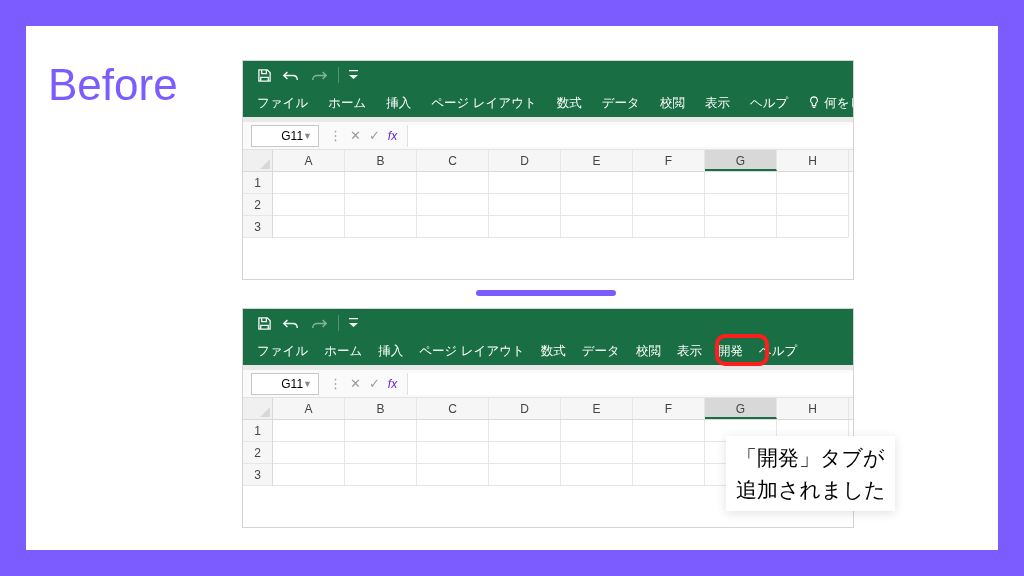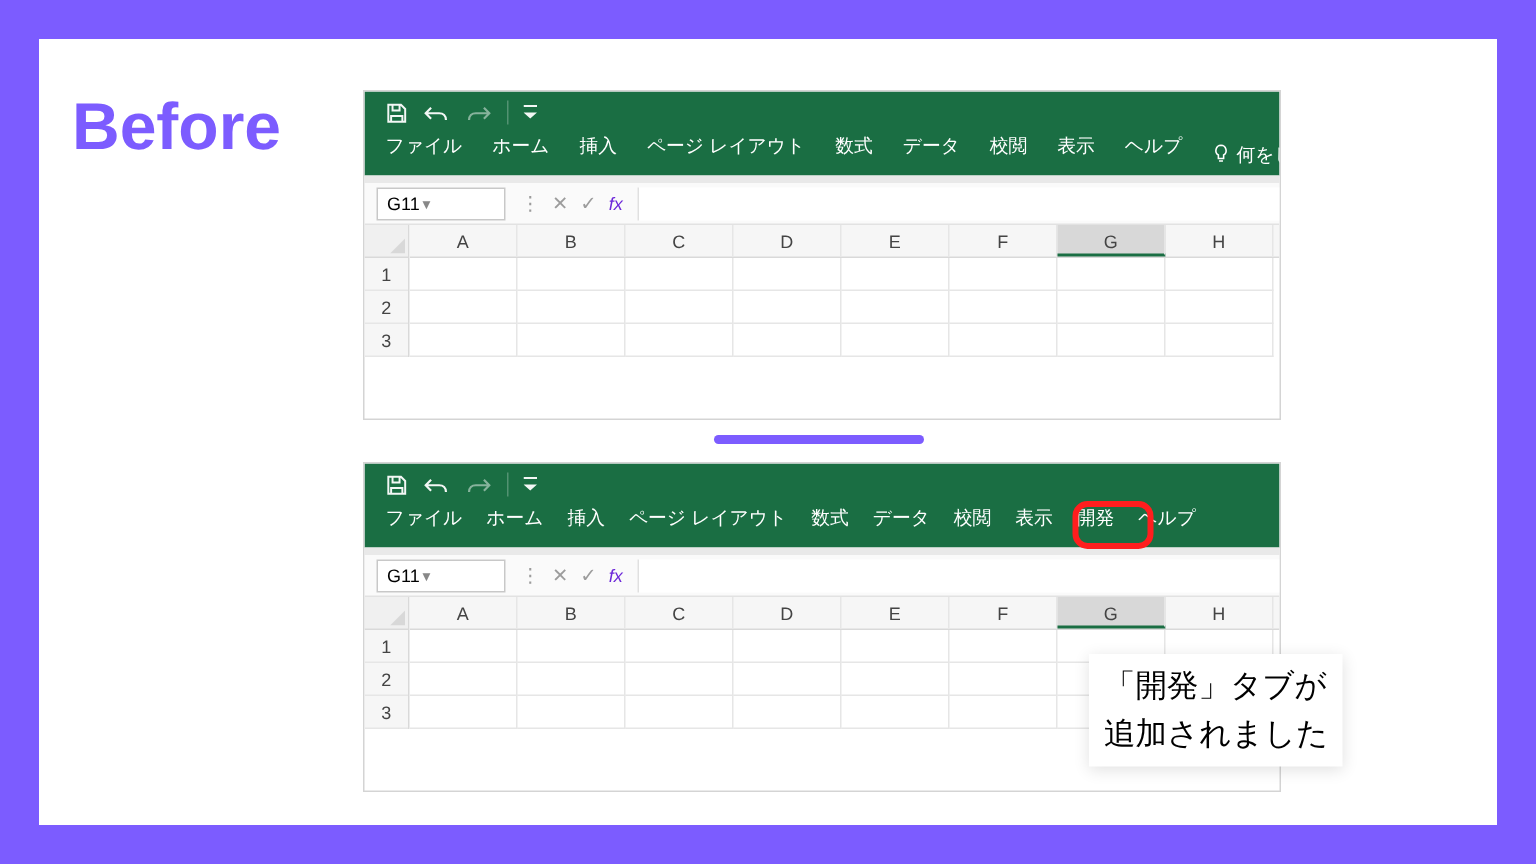--- a/index.html
+++ b/index.html
@@ -4,41 +4,41 @@
   <style>
     * { box-sizing: border-box; margin: 0; padding: 0; }
     body { width: 1024px; height: 576px; overflow: hidden; font-family: "Meiryo", sans-serif; }
     .frame { width: 1024px; height: 576px; background: #7c5cff; padding: 26px; }
     .card { width: 100%; height: 100%; background: #fff; position: relative; }
 
     .label-before, .label-after {
       position: absolute; left: 22px;
       color: #7c5cff; font-size: 44px; font-weight: 400;
     }
-    .label-before { top: 34px; font-weight: bold; }
+    .label-before { top: 34px; }
     .label-after  { top: 292px; }
 
     .shot {
       position: absolute; left: 216px; width: 612px;
       border: 1px solid #d4d4d4; background: #fff; overflow: hidden;
     }
     .shot-before { top: 34px; height: 220px; }
     .shot-after  { top: 282px; height: 220px; }
 
     .ribbon { background: #1a6e43; color: #fff; }
     .qat { height: 28px; display: flex; align-items: center; gap: 10px; padding: 0 14px; font-size: 13px; }
     .qat .icon { opacity: .95; display: inline-flex; }
     .qat .sep { width: 1px; height: 16px; background: rgba(255,255,255,.25); }
-    .tabs { height: 28px; display: flex; gap: 20px; padding: 0 14px; font-size: 12.5px; white-space: nowrap; }
+    .tabs { height: 28px; display: flex; align-items: center; gap: 20px; padding: 0 14px; font-size: 12.5px; white-space: nowrap; }
     .tabs .tab { color: #fff; cursor: default; }
     .tabs .bulb { display:inline-flex; align-items:center; margin-left:auto; gap:4px; }
     .ribbon-bar { height: 5px; background: #e9e9e9; }
 
     .fbar { height: 28px; display: flex; align-items: center; border-bottom: 1px solid #e2e2e2; background: #fafafa; }
-    .namebox { width: 86px; height: 22px; margin-left: 8px; border: 1px solid #c8c8c8; background: #fff; display: flex; align-items: center; justify-content: flex-start; padding: 0 6px; font-size: 12px; }
+    .namebox { width: 68px; height: 22px; margin-left: 8px; border: 1px solid #c8c8c8; background: #fff; display: flex; align-items: center; justify-content: flex-end; padding: 0 6px; font-size: 12px; }
     .namebox .dd { font-size: 9px; color: #888; }
     .fbox-icons { display: flex; align-items: center; gap: 8px; padding: 0 10px; color: #9c9c9c; font-size: 13px; }
     .fbox-icons .fx { font-style: italic; font-size: 12px; color: #6d28d9; }
     .finput { flex: 1; height: 22px; border-left: 1px solid #e0e0e0; background: #fff; }
 
     .grid { display: flex; }
     .gutter { width: 30px; border-right: 1px solid #d9d9d9; }
     .gutter .corner { height: 22px; background: #f0f0f0; border-bottom: 1px solid #d9d9d9; display:flex; align-items:flex-end; justify-content:flex-end; padding:2px; }
     .gutter .corner svg { opacity:.45; }
     .gutter .rh { height: 22px; border-bottom: 1px solid #e6e6e6; background: #f6f6f6; text-align:center; font-size:12px; line-height:22px; color:#444; }

